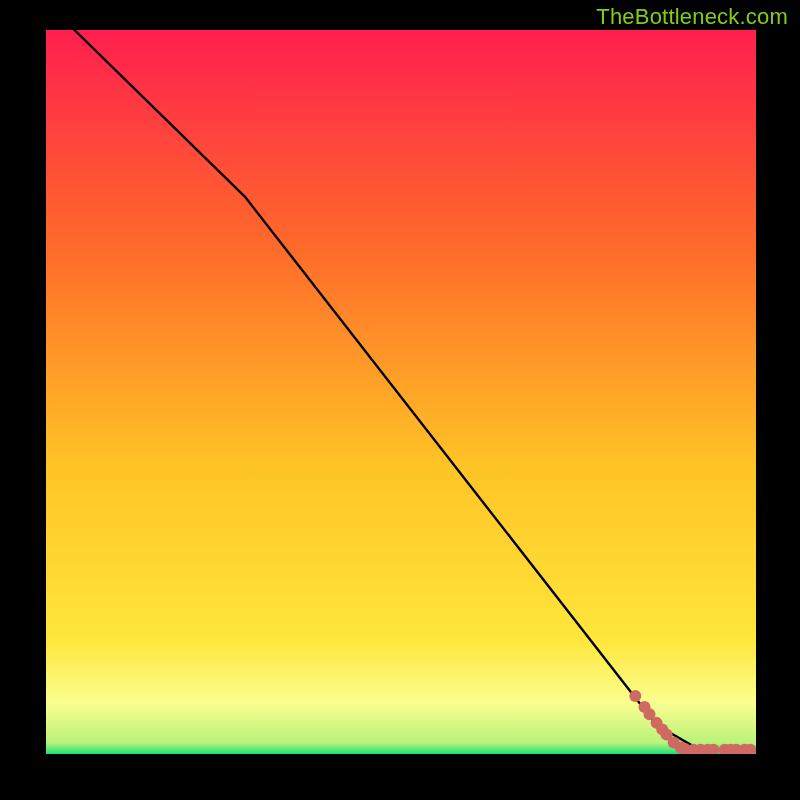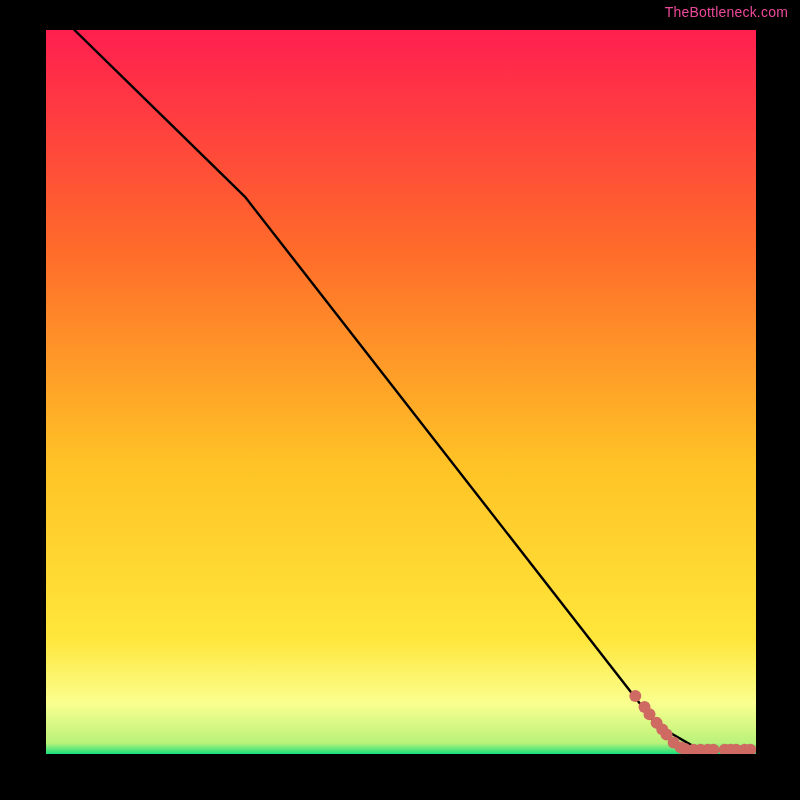--- a/index.html
+++ b/index.html
@@ -14,23 +14,23 @@
   .frame {
     position: relative;
     width: 800px;
     height: 800px;
     background: #000;
   }
   .watermark {
     position: absolute;
     top: 4px;
     right: 12px;
-    font-size: 14px;
+    font-size: 22px;
     font-weight: 500;
-    color: #ec4899;
+    color: #84cc16;
     letter-spacing: 0.2px;
     user-select: none;
   }
   .plot {
     position: absolute;
     left: 46px;
     top: 30px;
     width: 710px;
     height: 724px;
   }

